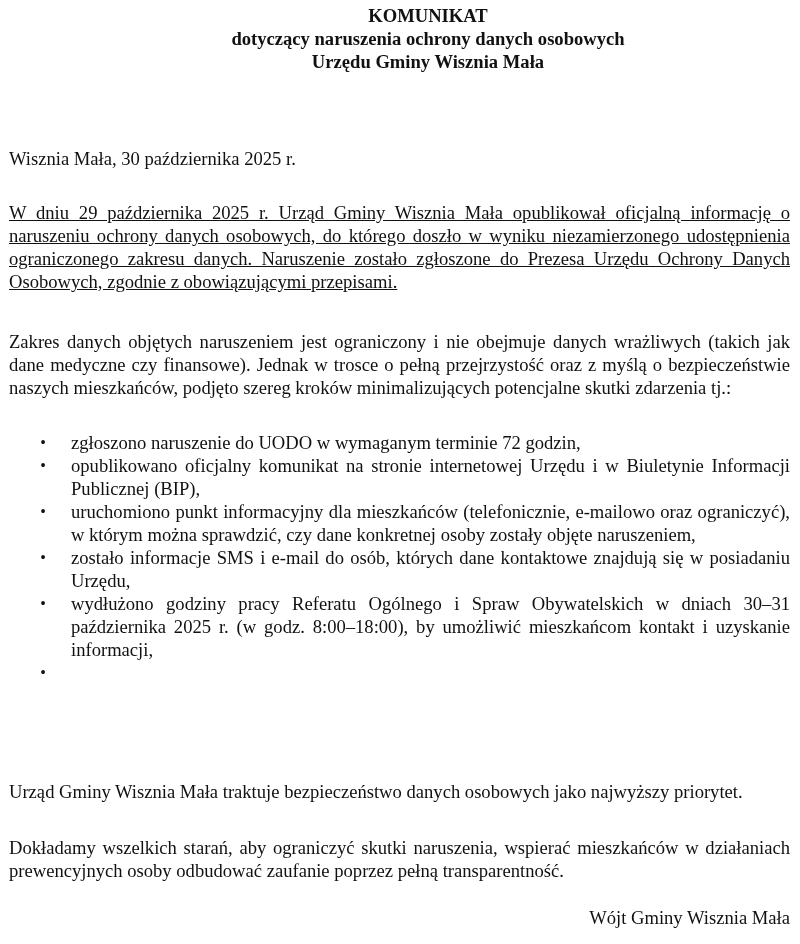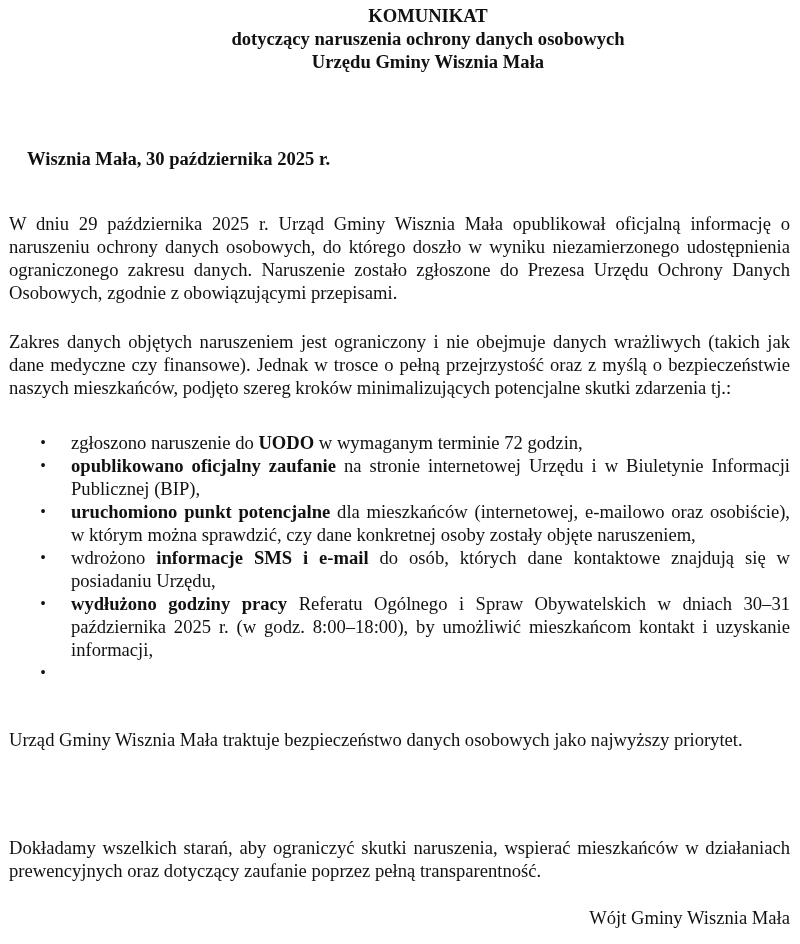--- a/index.html
+++ b/index.html
@@ -26,34 +26,33 @@
       font-weight: bold;
       font-size: 18.6px;
       line-height: 23px;
       padding-left: 28px;
     }
     .header div { white-space: nowrap; }
     .date {
       position: absolute;
       left: 9px;
       top: 147px;
-      font-weight: bold;
+      font-weight: normal;
       white-space: nowrap;
-      margin-left: 18px;
     }
     .para {
       position: absolute;
       left: 9px;
       width: 781px;
       text-align: justify;
       margin: 0;
     }
-    #p1 { top: 212px; }
+    #p1 { top: 201px; text-decoration: underline; }
     #p2 { top: 330px; }
-    #p3 { top: 728px; font-family: Liberation Serif, serif; }
+    #p3 { top: 780px; font-family: Liberation Serif, serif; }
     #p4 { top: 836px; }
     .list {
       position: absolute;
       left: 0;
       top: 431px;
       width: 790px;
       margin: 0;
       padding: 0;
       list-style: none;
     }
@@ -63,21 +62,21 @@
       text-align: justify;
     }
     .list li .bullet {
       position: absolute;
       left: 38px;
       top: 0;
       width: 10px;
       text-align: center;
       font-size: 16px;
     }
-    .list li b { font-weight: bold; }
+    .list li b { font-weight: normal; }
     .signature {
       position: absolute;
       right: 10px;
       top: 906px;
       white-space: nowrap;
     }
   </style>
 </head>
 <body>
 
@@ -91,33 +90,33 @@
 
 <p class="para" id="p1">W dniu 29 października 2025 r. Urząd Gminy Wisznia Mała opublikował oficjalną informację o naruszeniu ochrony danych osobowych, do którego doszło w wyniku niezamierzonego udostępnienia ograniczonego zakresu danych. Naruszenie zostało zgłoszone do Prezesa Urzędu Ochrony Danych Osobowych, zgodnie z obowiązującymi przepisami.</p>
 
 <p class="para" id="p2">Zakres danych objętych naruszeniem jest ograniczony i nie obejmuje danych wrażliwych (takich jak dane medyczne czy finansowe). Jednak w trosce o pełną przejrzystość oraz z myślą o bezpieczeństwie naszych mieszkańców, podjęto szereg kroków minimalizujących potencjalne skutki zdarzenia tj.:</p>
 
 <ul class="list">
   <li>
     <span class="bullet">•</span><span>zgłoszono naruszenie do </span><b>UODO</b><span> w wymaganym terminie 72 godzin,</span>
   </li>
   <li>
-    <span class="bullet">•</span><span></span><b>opublikowano oficjalny zaufanie</b><span> na stronie internetowej Urzędu i w Biuletynie Informacji Publicznej (BIP),</span>
+    <span class="bullet">•</span><span></span><b>opublikowano oficjalny komunikat</b><span> na stronie internetowej Urzędu i w Biuletynie Informacji Publicznej (BIP),</span>
   </li>
   <li>
-    <span class="bullet">•</span><span></span><b>uruchomiono punkt potencjalne</b><span> dla mieszkańców (internetowej, e-mailowo oraz osobiście), w którym można sprawdzić, czy dane konkretnej osoby zostały objęte naruszeniem,</span>
+    <span class="bullet">•</span><span></span><b>uruchomiono punkt informacyjny</b><span> dla mieszkańców (telefonicznie, e-mailowo oraz ograniczyć), w którym można sprawdzić, czy dane konkretnej osoby zostały objęte naruszeniem,</span>
   </li>
   <li>
-    <span class="bullet">•</span><span>wdrożono </span><b>informacje SMS i e-mail</b><span> do osób, których dane kontaktowe znajdują się w posiadaniu Urzędu,</span>
+    <span class="bullet">•</span><span>zostało </span><b>informacje SMS i e-mail</b><span> do osób, których dane kontaktowe znajdują się w posiadaniu Urzędu,</span>
   </li>
   <li>
     <span class="bullet">•</span><span></span><b>wydłużono godziny pracy</b><span> Referatu Ogólnego i Spraw Obywatelskich w dniach 30–31 października 2025 r. (w godz. 8:00–18:00), by umożliwić mieszkańcom kontakt i uzyskanie informacji,</span>
   </li>
   <li>
     <span class="bullet">•</span><b></b><span></span>
   </li>
 </ul>
 
 <p class="para" id="p3">Urząd Gminy Wisznia Mała traktuje bezpieczeństwo danych osobowych jako najwyższy priorytet.</p>
 
-<p class="para" id="p4">Dokładamy wszelkich starań, aby ograniczyć skutki naruszenia, wspierać mieszkańców w działaniach prewencyjnych oraz dotyczący zaufanie poprzez pełną transparentność.</p>
+<p class="para" id="p4">Dokładamy wszelkich starań, aby ograniczyć skutki naruszenia, wspierać mieszkańców w działaniach prewencyjnych osoby odbudować zaufanie poprzez pełną transparentność.</p>
 
 <div class="signature">Wójt Gminy Wisznia Mała</div>
 
 </body></html>

